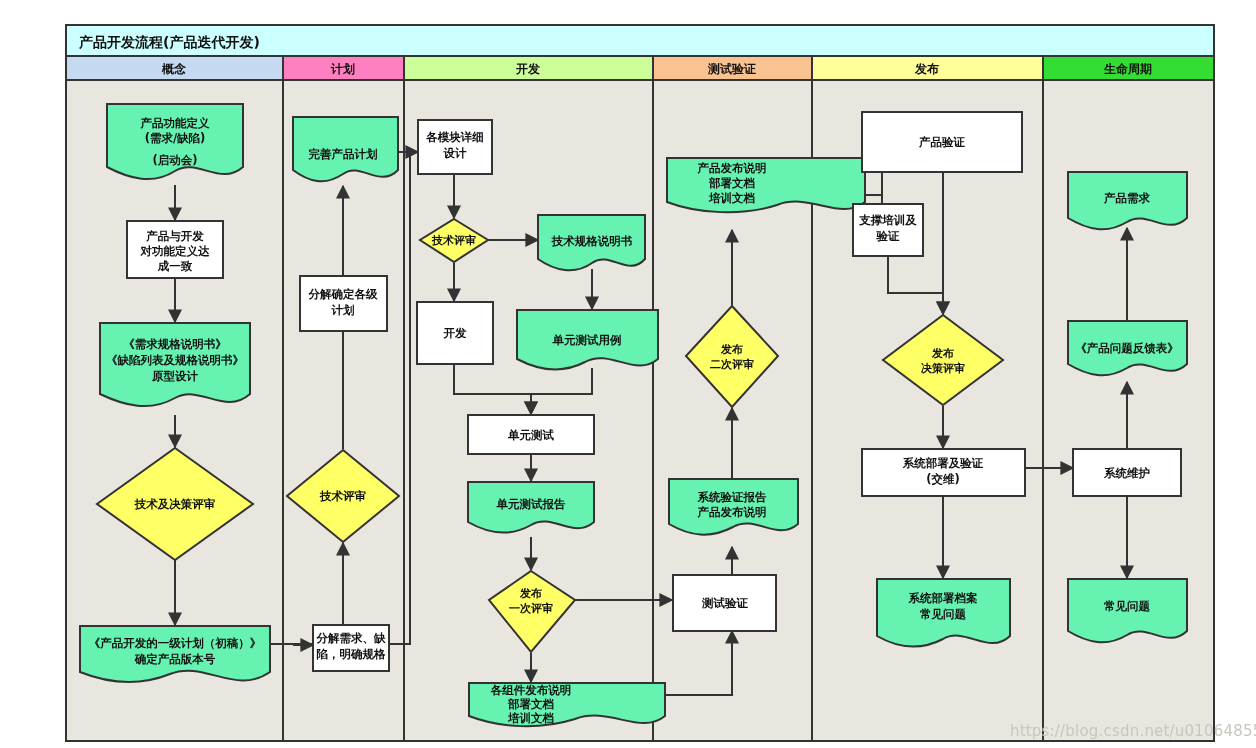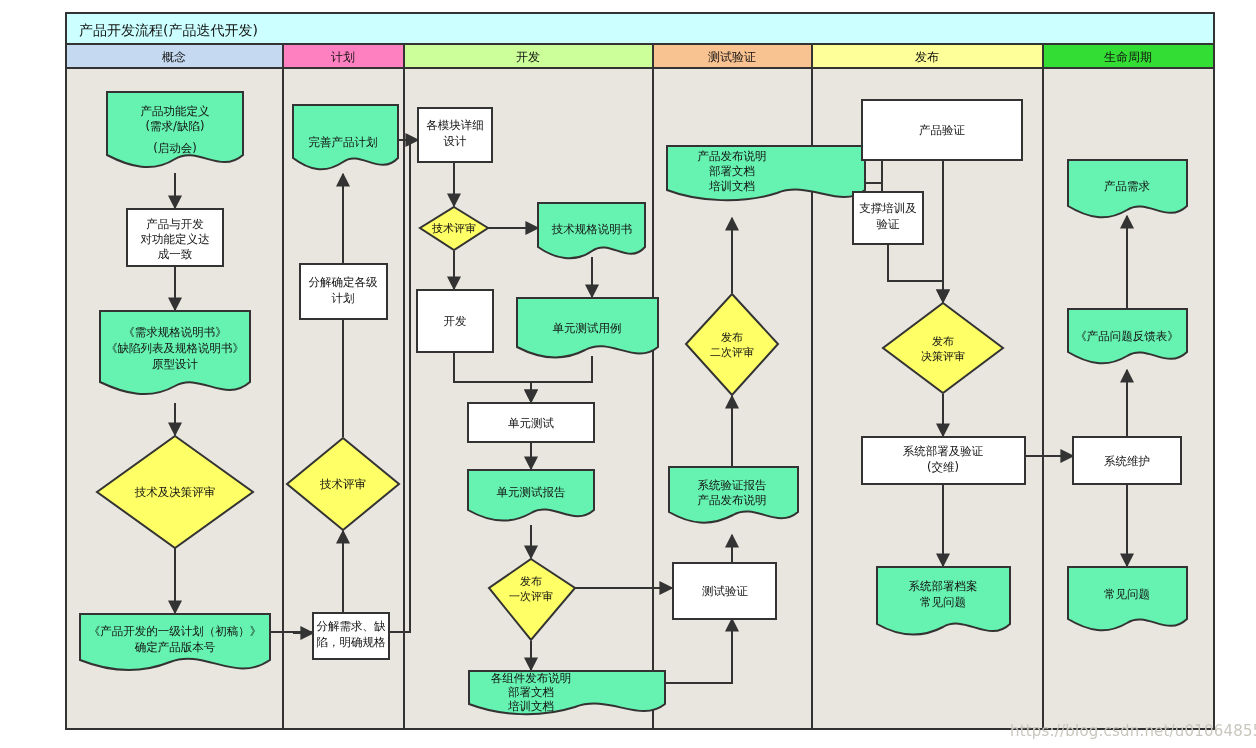--- a/index.html
+++ b/index.html
@@ -1,18 +1,18 @@
 <!DOCTYPE html>
 <html><head>
 <meta charset="utf-8">
 <style>
   html,body{margin:0;padding:0;background:#ffffff;}
   body{width:1256px;height:748px;font-family:"DejaVu Sans","Liberation Sans",sans-serif;}
   #stage{position:relative;width:1256px;height:748px;overflow:hidden;background:#ffffff;}
-  #board{position:absolute;left:65px;top:12px;width:1150px;height:718px;}
+  #board{position:absolute;left:65px;top:24px;width:1150px;height:718px;font-weight:bold;}
   svg{display:block;}
   .wm{position:absolute;left:1010px;top:722px;font-size:15px;color:#c9c6bd;letter-spacing:.2px;
       font-family:"DejaVu Sans","Liberation Sans",sans-serif;white-space:nowrap;pointer-events:none;}
 </style>
 </head>
 <body>
 
 <div id="stage">
   <div id="board">
   <svg width="1150" height="718" viewBox="0 0 1150 718" xmlns="http://www.w3.org/2000/svg">

